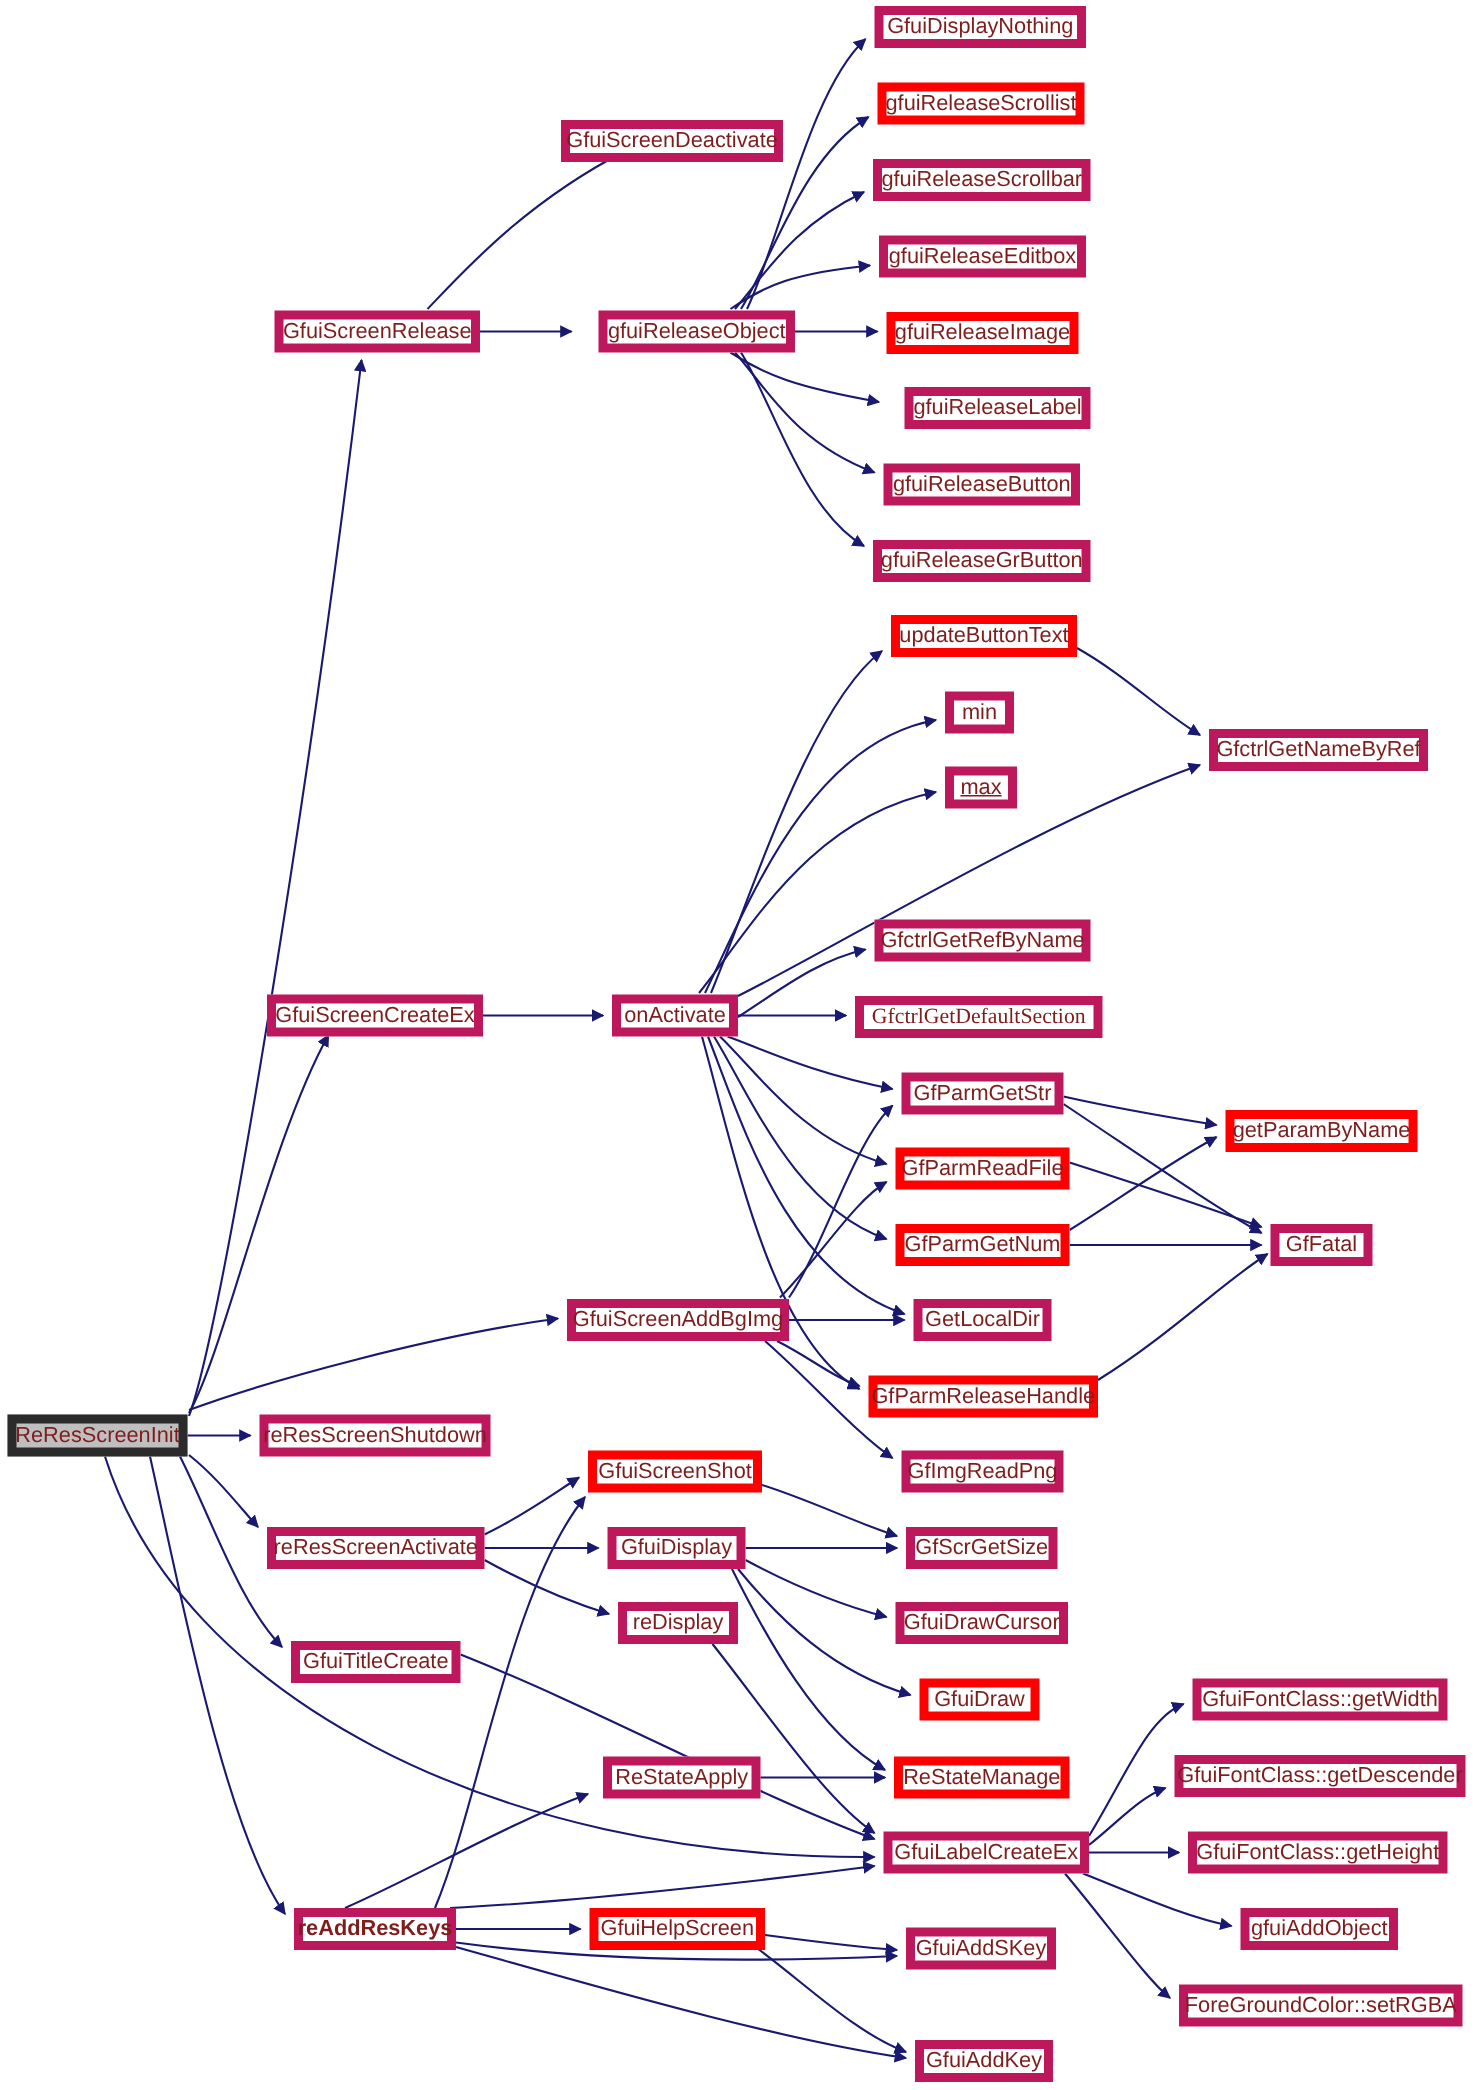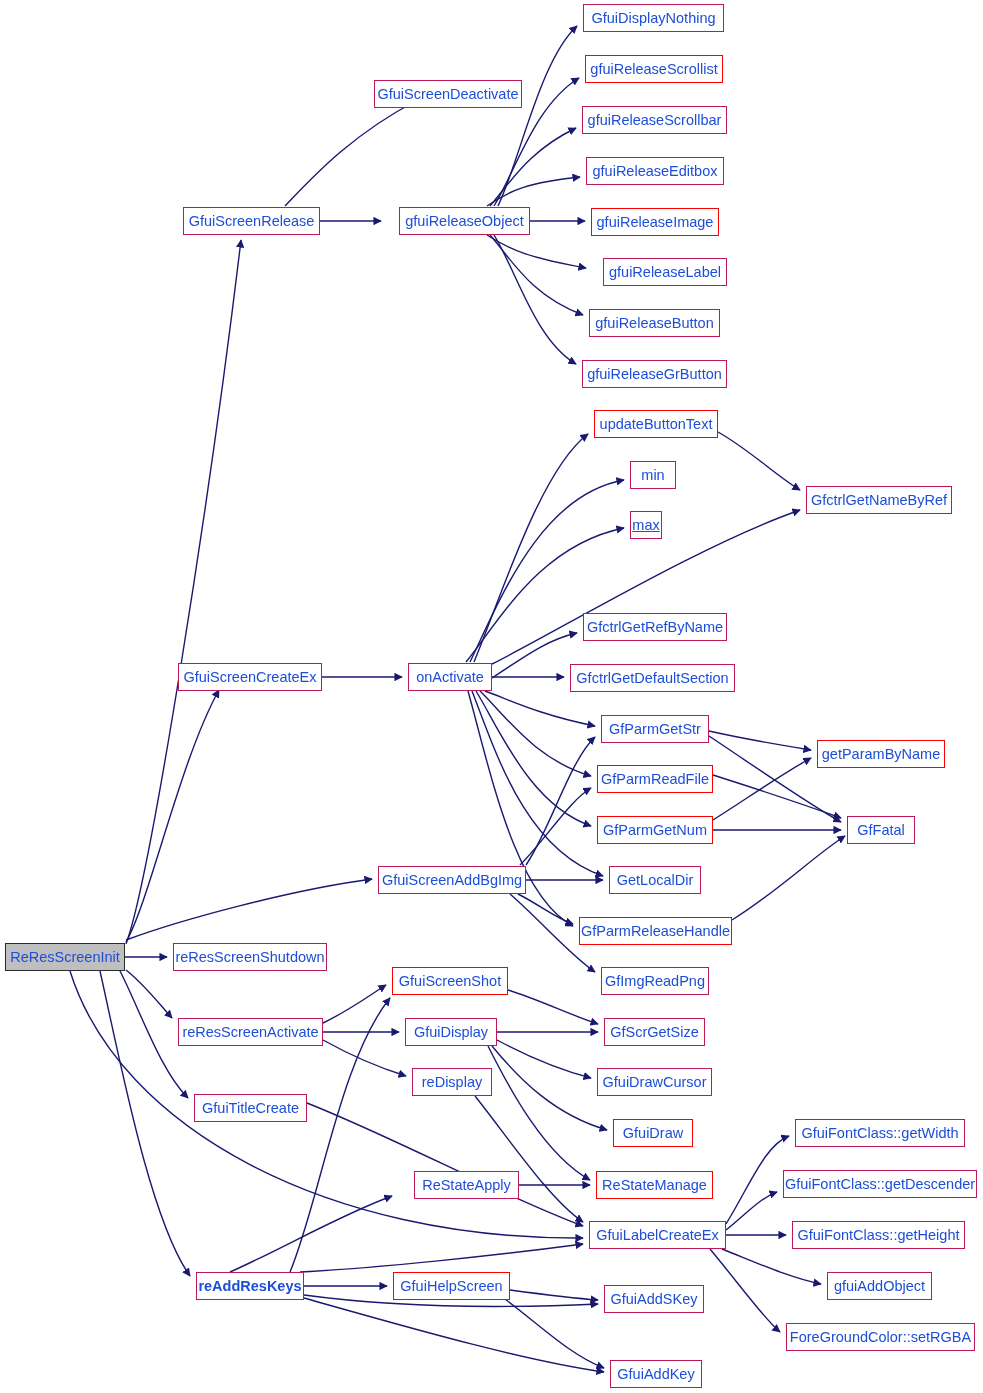--- a/index.html
+++ b/index.html
@@ -8,23 +8,23 @@
     position: relative;
     width: 983px;
     height: 1393px;
     background: #ffffff;
     overflow: hidden;
   }
   #edges { position:absolute; left:0; top:0; width:983px; height:1393px; }
   .node {
     position: absolute;
     box-sizing: border-box;
-    border: 1px solid #be185d;
+    border: 6px solid #be185d;
     background: #ffffff;
-    color: #1d4ed8;
+    color: #7f1d1d;
     font-size: 14.5px;
     line-height: 1;
     display: flex;
     align-items: center;
     justify-content: center;
     white-space: nowrap;
     letter-spacing: 0px;
     z-index: 3;
   }
   .node.red { border-color: #ff0000; }
@@ -143,30 +143,30 @@
       </div>
       <div class="node" style="left: 387px; top: 207px; width: 131px; height: 28px; margin-left: 12px;">
         <span>gfuiReleaseObject</span>
       </div>
       <div class="node red" style="left: 594px; top: 410px; width: 124px; height: 28px;">
         <span>updateButtonText</span>
       </div>
       <div class="node" style="left: 630px; top: 461px; width: 46px; height: 28px;">
         <span>min</span>
       </div>
-      <div class="node" style="left: 630px; top: 511px; width: 32px; height: 28px; text-decoration: underline;">
+      <div class="node" style="left: 630px; top: 511px; width: 48px; height: 28px; text-decoration: underline;">
         <span>max</span>
       </div>
       <div class="node" style="left: 806px; top: 486px; width: 146px; height: 28px;">
         <span>GfctrlGetNameByRef</span>
       </div>
       <div class="node" style="left: 583px; top: 613px; width: 144px; height: 28px;">
         <span>GfctrlGetRefByName</span>
       </div>
-      <div class="node" style="left: 570px; top: 664px; width: 165px; height: 28px;">
+      <div class="node" style="left: 570px; top: 664px; width: 165px; height: 28px; font-family: Liberation Serif, serif;">
         <span>GfctrlGetDefaultSection</span>
       </div>
       <div class="node" style="left: 601px; top: 715px; width: 108px; height: 28px; justify-content: center;">
         <span>GfParmGetStr</span>
       </div>
       <div class="node red" style="left: 817px; top: 740px; width: 128px; height: 28px;">
         <span>getParamByName</span>
       </div>
       <div class="node red" style="left: 597px; top: 765px; width: 116px; height: 28px;">
         <span>GfParmReadFile</span>
@@ -245,21 +245,21 @@
       </div>
       <div class="node" style="left: 405px; top: 1018px; width: 92px; height: 28px;">
         <span>GfuiDisplay</span>
       </div>
       <div class="node" style="left: 412px; top: 1068px; width: 80px; height: 28px;">
         <span>reDisplay</span>
       </div>
       <div class="node" style="left: 194px; top: 1094px; width: 113px; height: 28px;">
         <span>GfuiTitleCreate</span>
       </div>
-      <div class="node" style="left: 414px; top: 1171px; width: 105px; height: 28px;">
+      <div class="node" style="left: 402px; top: 1171px; width: 105px; height: 28px;">
         <span>ReStateApply</span>
       </div>
       <div class="node" style="left: 196px; top: 1272px; width: 108px; height: 28px; font-weight: bold;">
         <span>reAddResKeys</span>
       </div>
       <div class="node red" style="left: 393px; top: 1272px; width: 117px; height: 28px;">
         <span>GfuiHelpScreen</span>
       </div>
     </div>
 </div>

